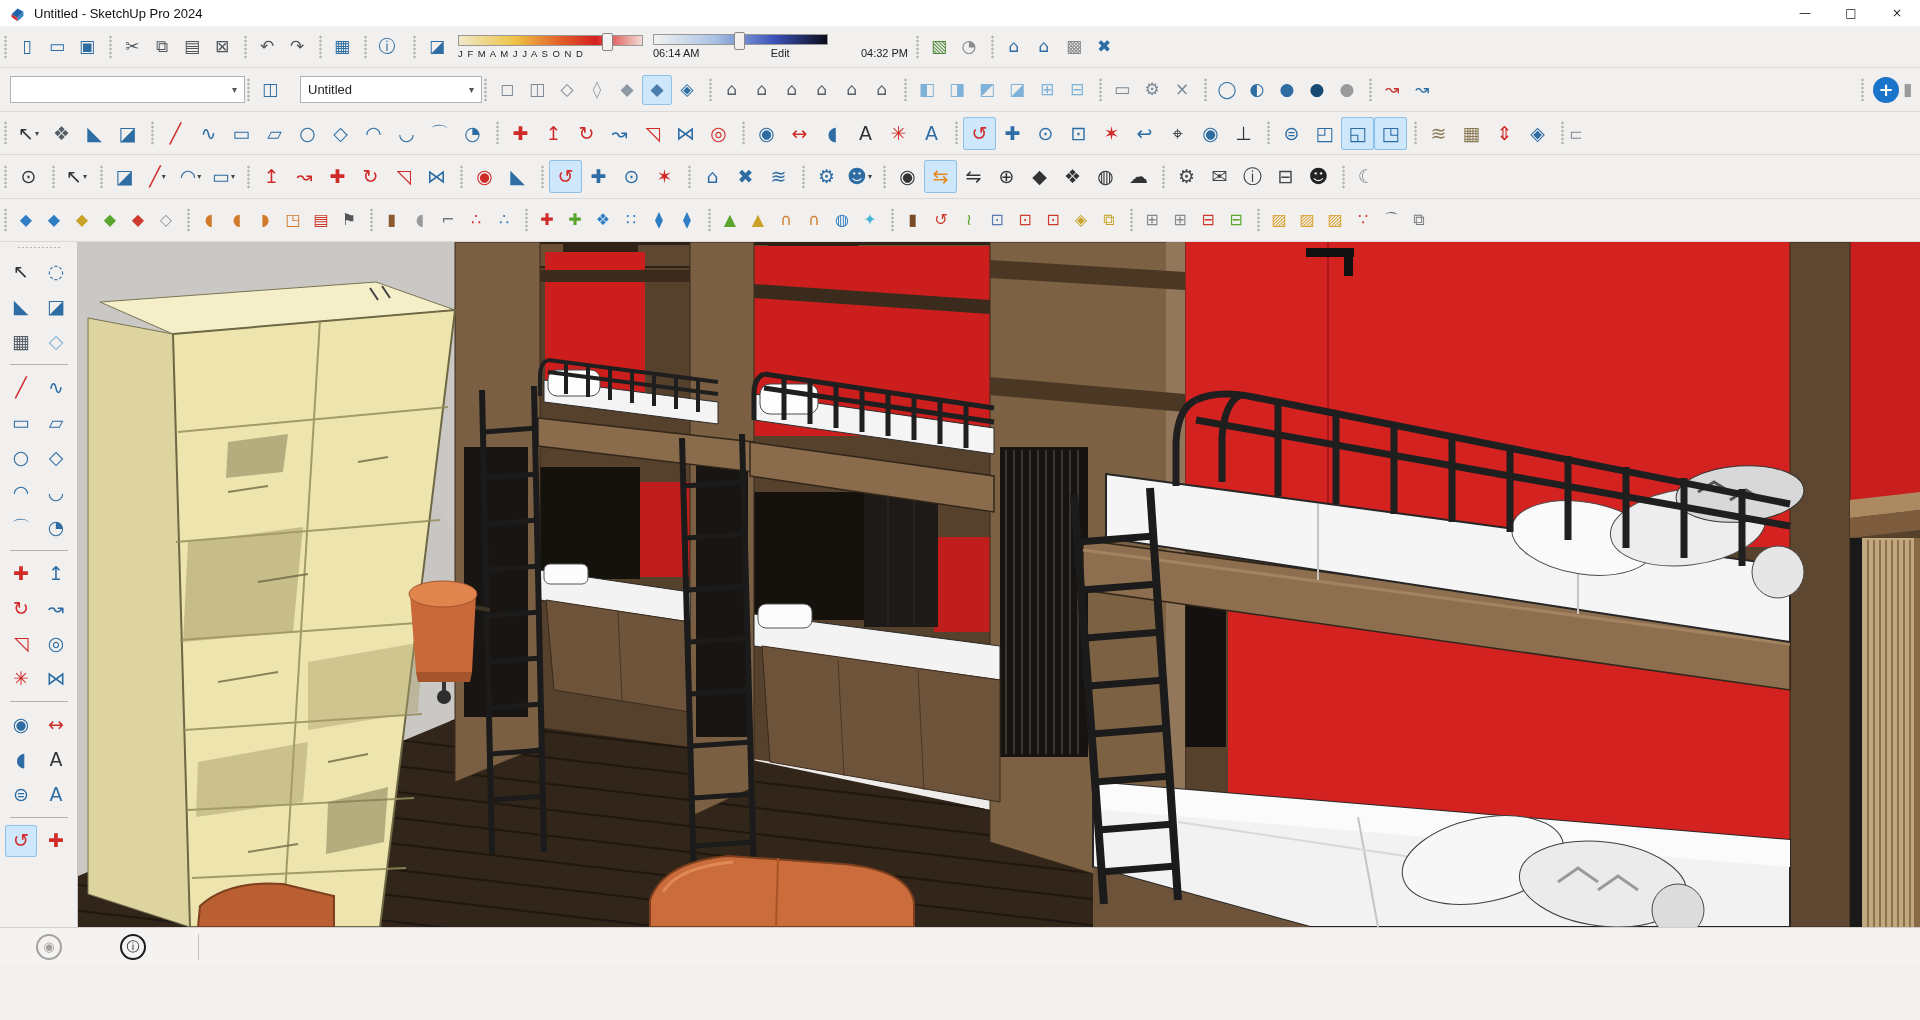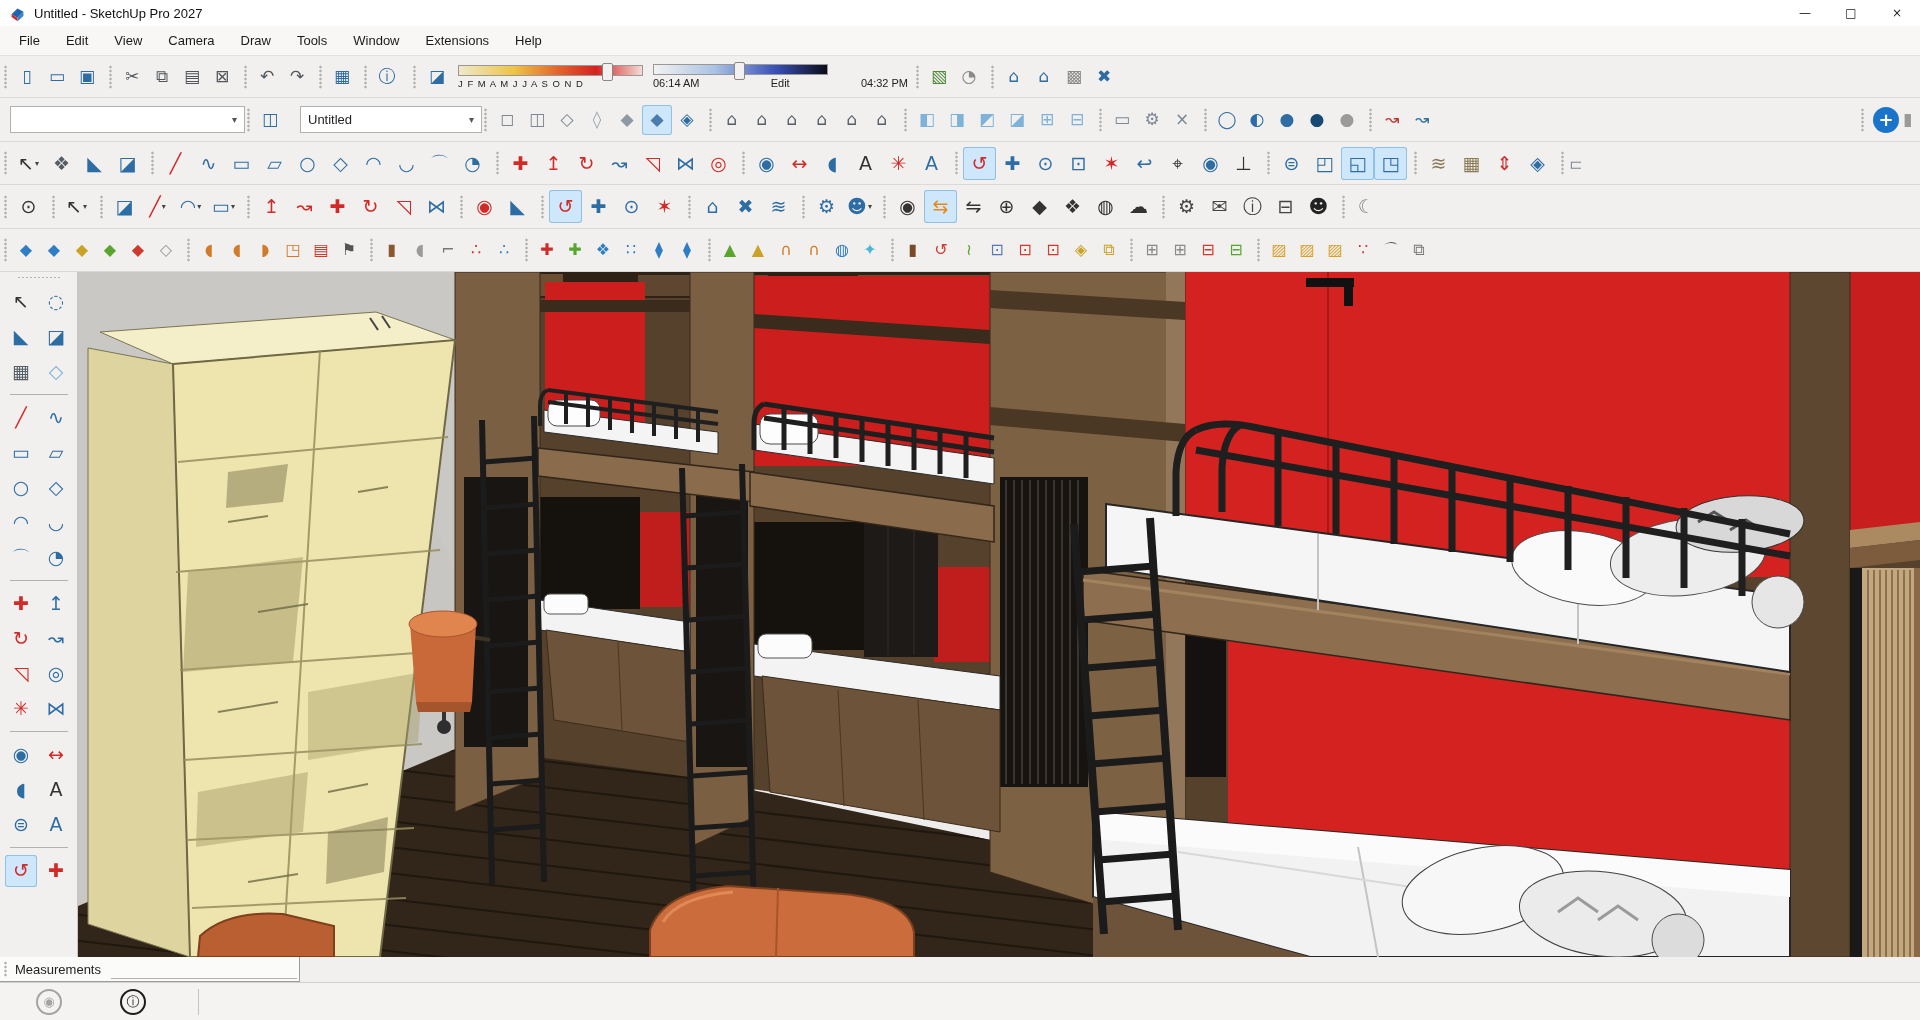--- a/index.html
+++ b/index.html
@@ -91,38 +91,27 @@
 <body>
 
 <div class="app">
 
   <div class="titlebar">
     <svg class="logo" viewBox="0 0 20 20">
       <path d="M3,11 L10,4 L17,8 L10,15 Z" fill="#1f64ad"></path>
       <path d="M3,11 L10,15 L10,19 L3,14 Z" fill="#d12b29"></path>
       <path d="M10,15 L17,8 L17,13 L10,19 Z" fill="#3e82c4"></path>
     </svg>
-    <span class="title">Untitled - SketchUp Pro 2027</span>
+    <span class="title">Untitled - SketchUp Pro 2024</span>
     <div class="winsp"></div>
     <div class="winbtn">—</div>
     <div class="winbtn">□</div>
     <div class="winbtn">×</div>
   </div>
 
-  <div class="menubar" id="menubar">
-      <span class="menuitem">File</span>
-      <span class="menuitem">Edit</span>
-      <span class="menuitem">View</span>
-      <span class="menuitem">Camera</span>
-      <span class="menuitem">Draw</span>
-      <span class="menuitem">Tools</span>
-      <span class="menuitem">Window</span>
-      <span class="menuitem">Extensions</span>
-      <span class="menuitem">Help</span>
-    </div>
 
   <div class="toolbar r1">
     <div class="rowmount">
         <div class="tbgroup">
           <span class="tbtn">
             <span class="g" style="color: rgb(46, 109, 164);">▯</span>
           </span>
           <span class="tbtn">
             <span class="g" style="color: rgb(46, 109, 164);">▭</span>
           </span>
@@ -1227,27 +1216,20 @@
         <g>
           <path d="M120,685 L122,664 Q150,638 205,642 L256,654 L256,685 Z" fill="#b95f31" stroke="#7d3f1d" stroke-width="2"></path>
           <path d="M572,685 L572,658 Q585,620 650,614 L765,622 Q830,628 836,660 L836,685 Z" fill="#cb6c3c" stroke="#7d3f1d" stroke-width="2"></path>
           <path d="M700,616 L698,685" stroke="#a85428" stroke-width="2" fill="none"></path>
           <path d="M585,650 Q600,625 655,620" stroke="#e08a55" stroke-width="3" fill="none"></path>
         </g>
       </svg>
     </div>
   </div>
 
-  <div class="measurerow">
-    <div class="measurebox">
-      <div class="mhandle"></div>
-      <span class="mlabel">Measurements</span>
-      <input class="minput" value="" style="">
-    </div>
-  </div>
 
   <div class="bottombar">
     <div class="circbtn geo" id="geoIcon">◉</div>
     <div class="circbtn cred" id="credIcon">ⓘ</div>
     <div class="bsep"></div>
   </div>
 
 </div>
 
 </body></html>

